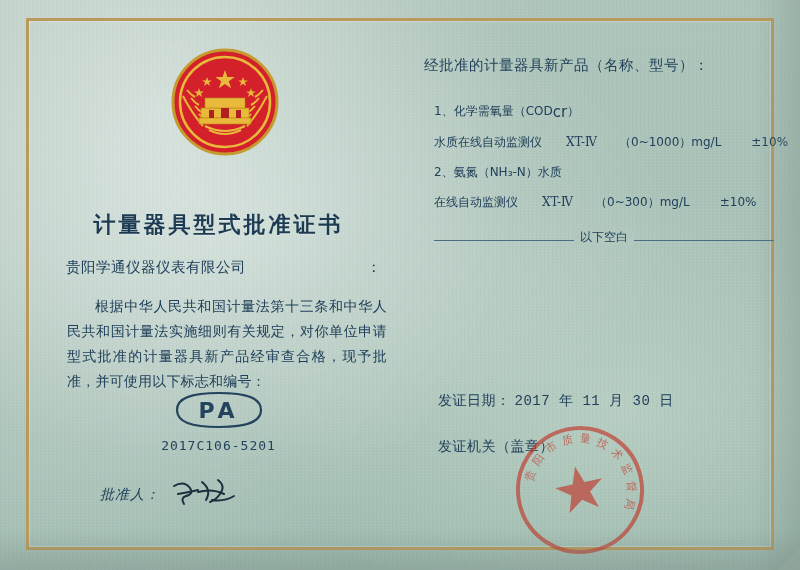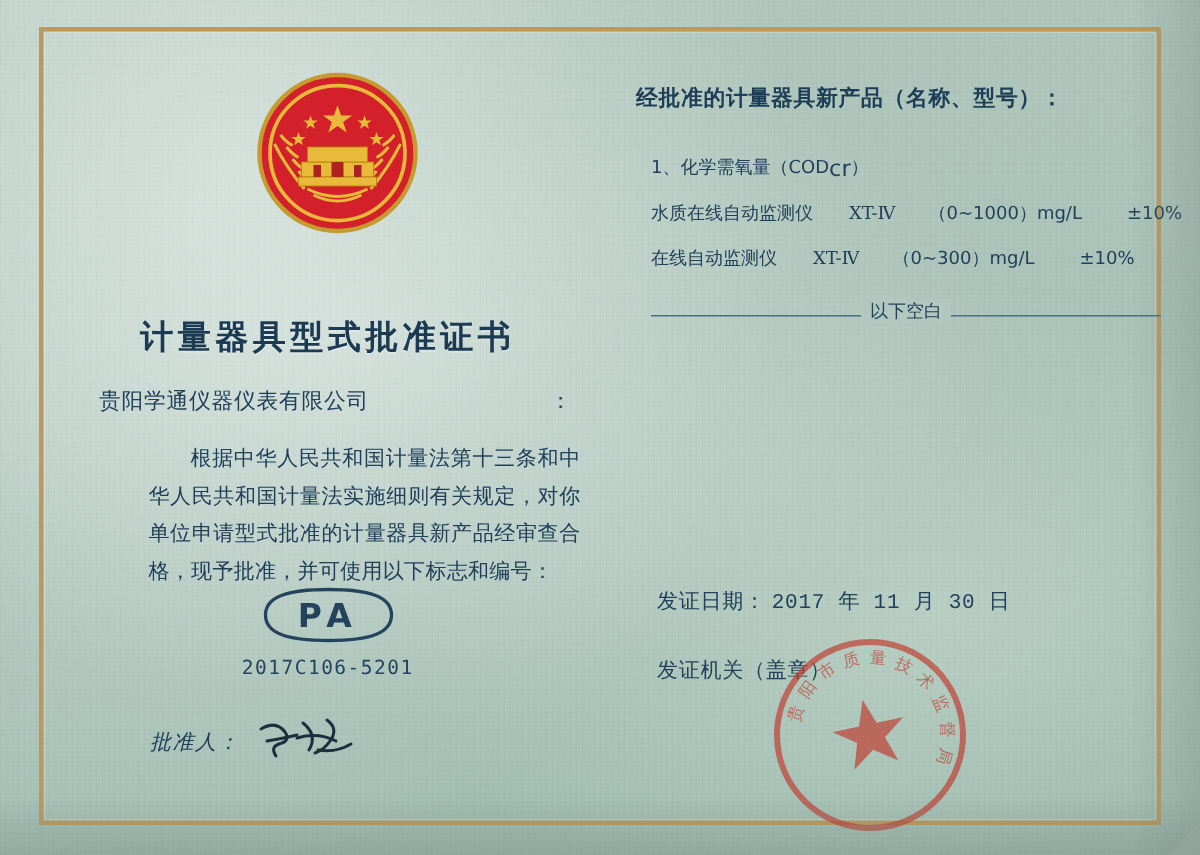--- a/index.html
+++ b/index.html
@@ -127,21 +127,21 @@
     top: 276px;
     left: 41px;
     width: 320px;
     font-family: "DejaVu Sans", sans-serif;
     font-size: 14px;
     line-height: 25px;
     color: #20405a;
     text-align: justify;
     letter-spacing: 0.2px;
   }
-  .body-text .indent { text-indent: 28px; display: block; margin-left: 32px; }
+  .body-text .indent { text-indent: 28px; display: block; }
 
   .mark-wrap {
     position: absolute;
     top: 372px;
     left: 0;
     width: 385px;
     text-align: center;
   }
   .pa-mark {
     display: inline-block;
@@ -192,21 +192,20 @@
     height: 100%;
   }
   .right-title {
     position: absolute;
     top: 38px;
     left: 8px;
     font-family: "DejaVu Sans", sans-serif;
     font-size: 14.5px;
     color: #1e3e58;
     letter-spacing: 0.5px;
-    font-weight: bold;
   }
   .prod-list {
     position: absolute;
     top: 78px;
     left: 18px;
     right: 6px;
   }
   .prod-line {
     font-family: "DejaVu Sans", sans-serif;
     font-size: 12px;
@@ -402,20 +401,23 @@
       <div class="prod-list">
 
         <div class="prod-line">
           <span>1、</span><span>化学需氧量（COD</span><span class="sub">cr</span><span>）</span>
         </div>
 
         <div class="prod-line">
           <span class="name">水质在线自动监测仪</span><span class="model">XT-Ⅳ</span><span class="range">（0~1000）mg/L</span><span class="acc">±10%</span>
         </div>
 
+        <div class="prod-line">
+          <span>2、</span><span>氨氮（NH₃-N）水质</span>
+        </div>
 
         <div class="prod-line">
           <span class="name">在线自动监测仪</span><span class="model">XT-Ⅳ</span><span class="range">（0~300）mg/L</span><span class="acc">±10%</span>
         </div>
 
         <div class="blank-line">
           <span style="background: linear-gradient(180deg, #b2c8bf, #b2c8bf);">以下空白</span>
         </div>
       </div>
 

